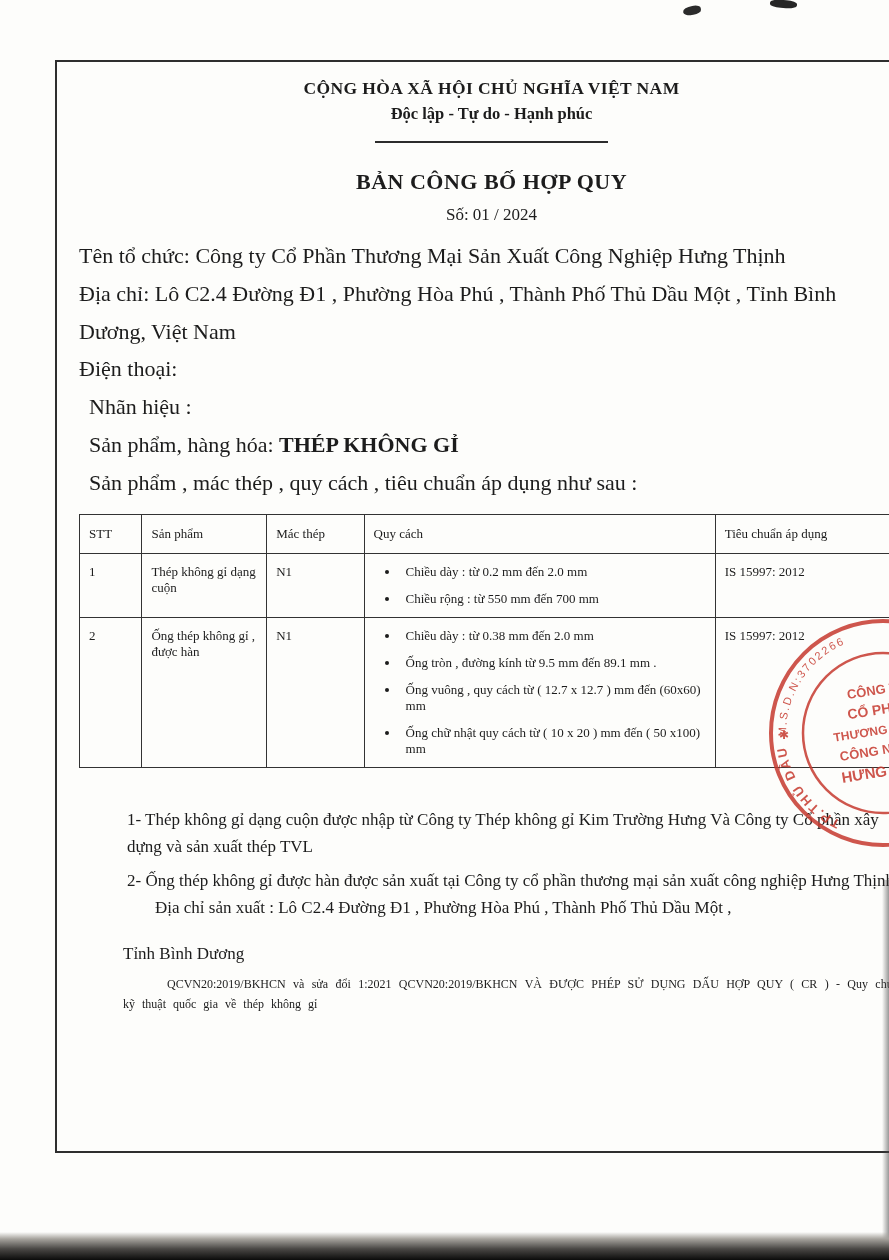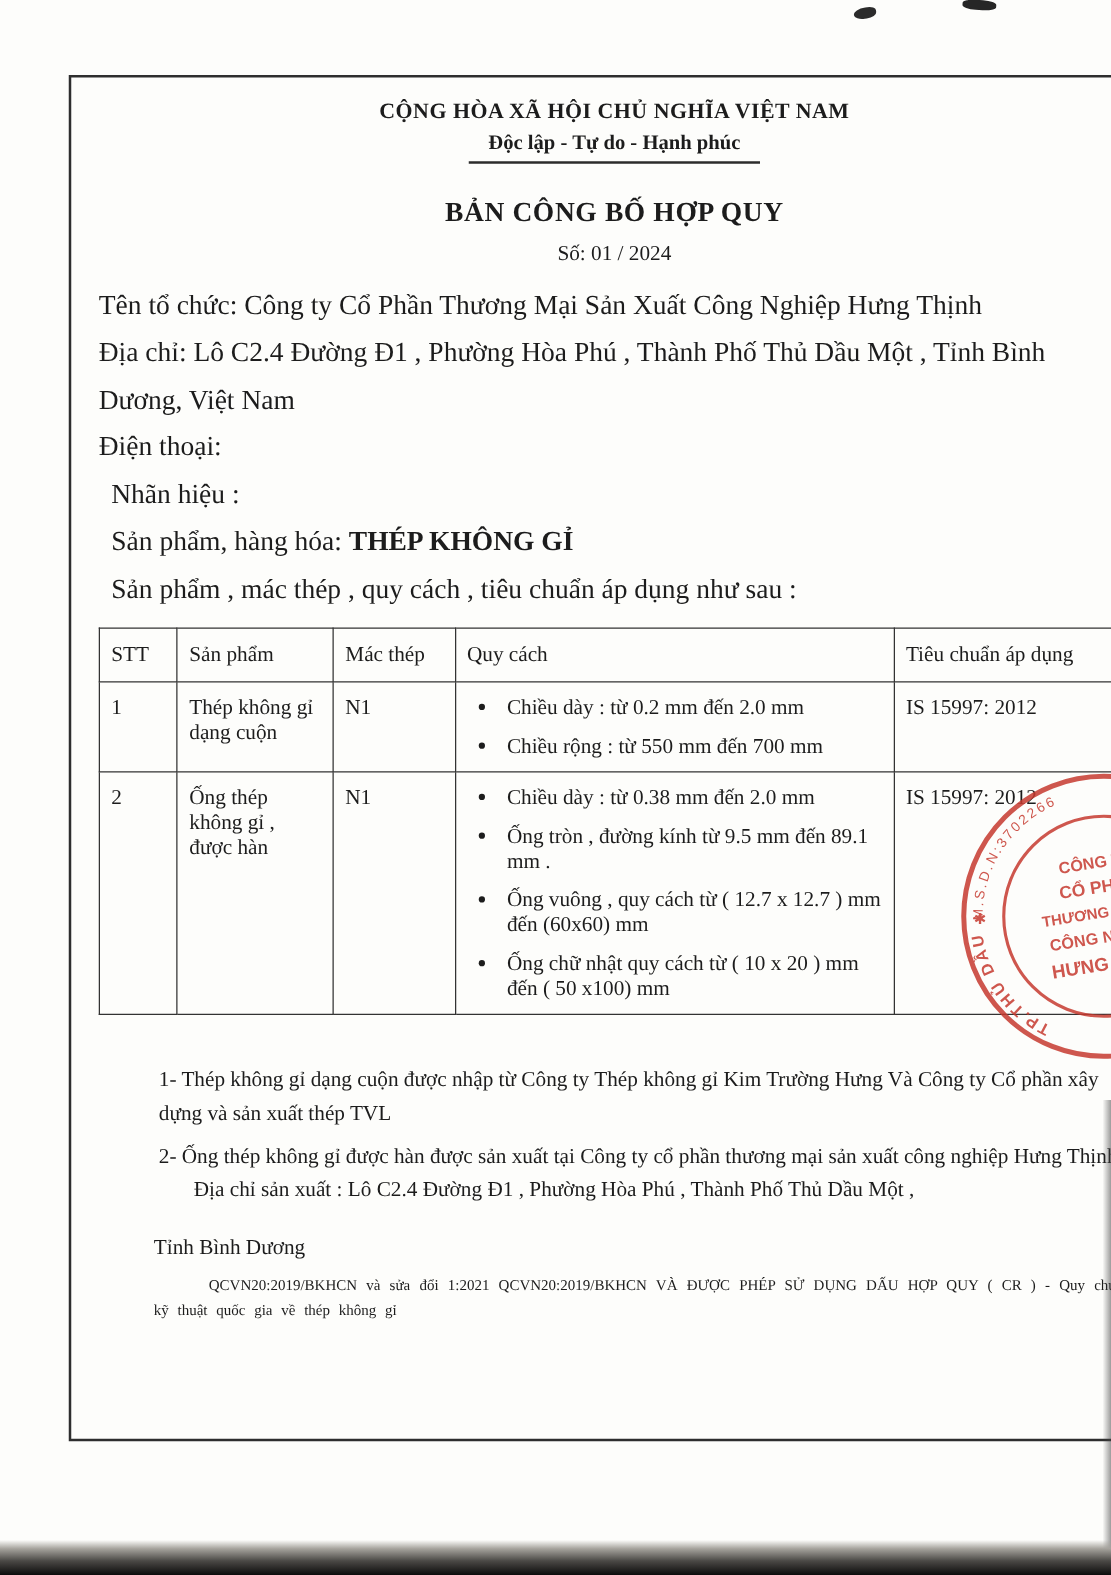--- a/index.html
+++ b/index.html
@@ -19,30 +19,30 @@
     background:linear-gradient(to right, rgba(90,90,90,0), rgba(70,70,70,.55));}
   
   .frame{
     position:absolute;left:55px;top:60px;width:873px;height:1093px;
     border:2px solid #2e2e2e;box-sizing:border-box;
     padding:16px 22px 14px 22px;
   }
   .center{text-align:center;}
   .nat-title{font-weight:bold;font-size:17.5px;letter-spacing:.4px;}
   .motto{display:inline-block;font-weight:bold;font-size:16.5px;margin-top:5px;
-    border-bottom:2px solid #2c2c2c;padding:0 16px 5px 16px;}
+    border-bottom:2px solid #2c2c2c;padding:0 16px 17px 16px;}
   .doc-title{font-weight:bold;font-size:22px;letter-spacing:.5px;margin-top:26px;}
   .doc-number{font-size:17px;margin-top:10px;margin-bottom:12px;}
   .para{font-size:22px;line-height:1.72;}
   .indent{padding-left:10px;}
   .bold{font-weight:bold;}
   
   table.spec{border-collapse:collapse;width:100%;margin-top:12px;table-layout:fixed;}
   table.spec th, table.spec td{
-    border:1.5px solid #333;font-weight:normal;font-size:17px;
+    border:1.5px solid #333;font-weight:normal;font-size:13px;
     vertical-align:top;text-align:left;padding:10px 9px;
   }
   table.spec th{padding:11px 9px;}
   col.c-stt{width:59px;} col.c-sp{width:118px;} col.c-mt{width:92px;} col.c-qc{width:332px;} col.c-tc{width:178px;}
   td.c-center, th.c-center{text-align:center;}
   td.mac{padding-left:20px;}
   td.sp-cell{text-align:justify;}
   ul.qc{margin:0;padding-left:26px;}
   ul.qc li{margin-bottom:11px;padding-left:6px;}
   ul.qc li:last-child{margin-bottom:0;}

